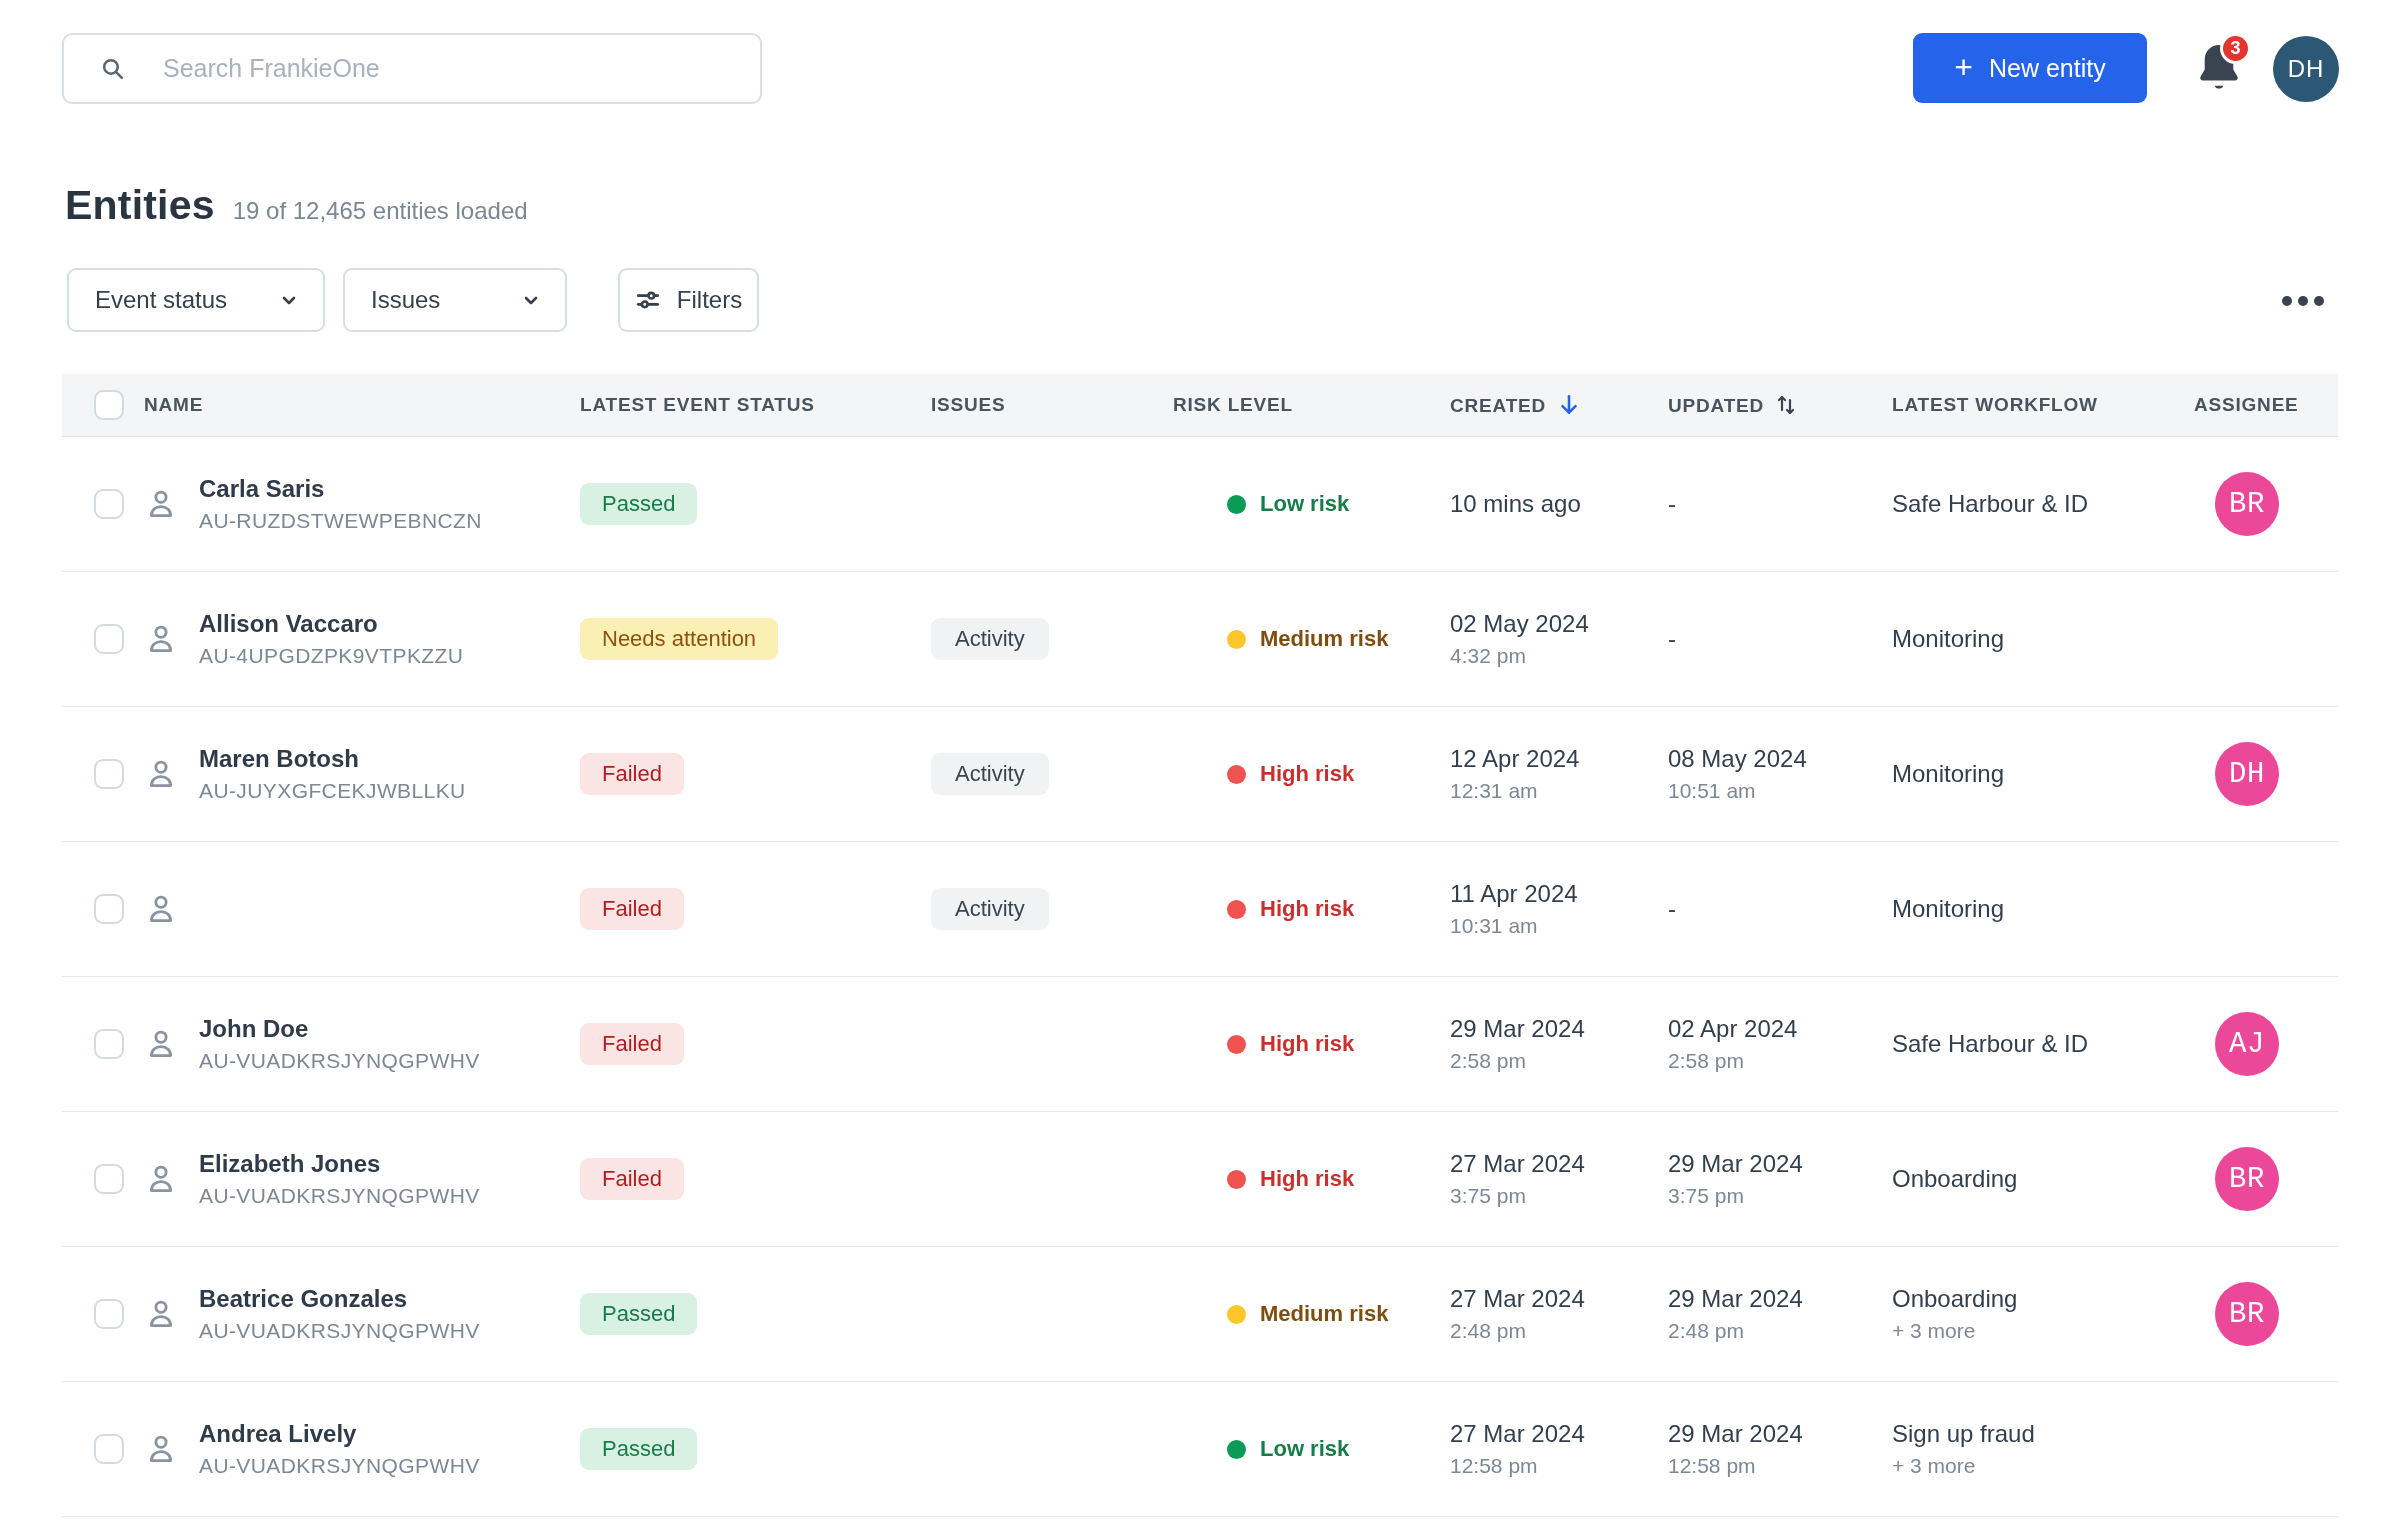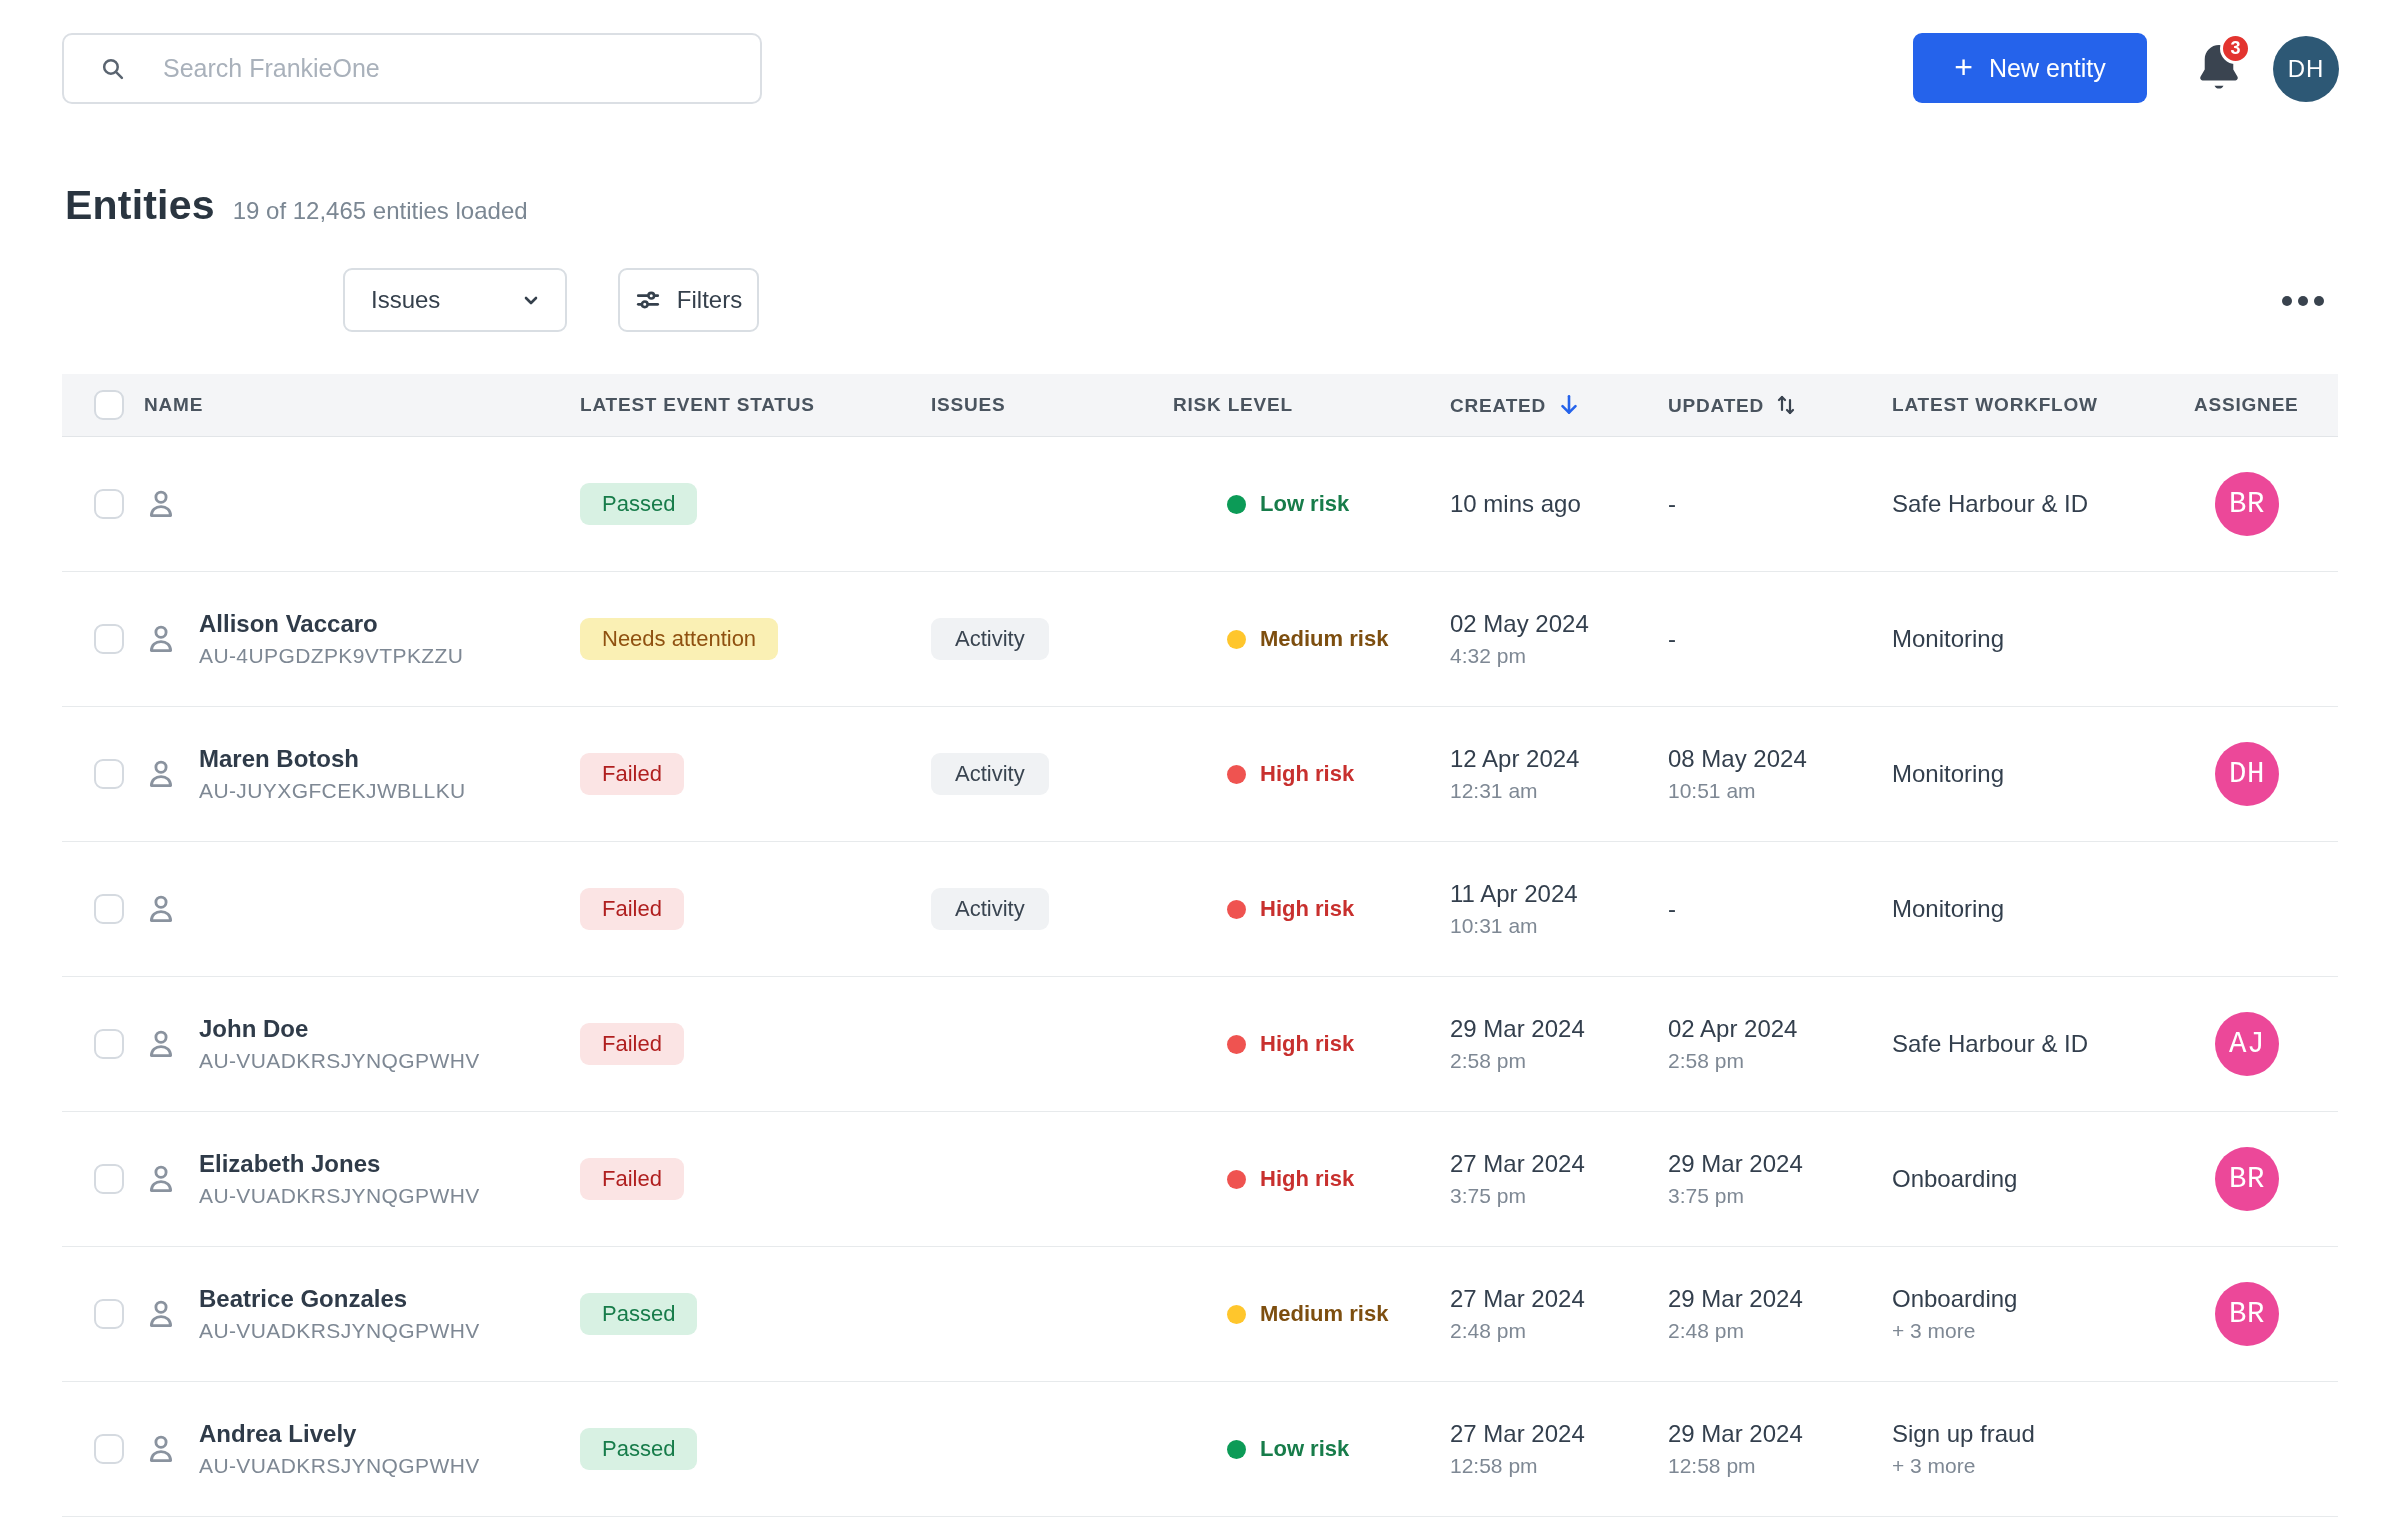--- a/index.html
+++ b/index.html
@@ -113,20 +113,26 @@
 
   <div class="avatar-top">DH</div>
 </div>
 
 <div class="heading">
   <h1>Entities</h1>
   <span class="sub">19 of 12,465 entities loaded</span>
 </div>
 
 <div class="filterrow">
+  <div class="fbtn dd" style="left:67px; width:258px;">
+    <span>Event status</span>
+    <svg width="24" height="24" viewBox="0 0 24 24" fill="none" stroke="#35404C" stroke-width="2.6" stroke-linecap="round" stroke-linejoin="round">
+        <polyline points="7 10 12 15 17 10"></polyline>
+      </svg>
+  </div>
   <div class="fbtn dd" style="left:343px; width:224px;">
     <span>Issues</span>
     <svg width="24" height="24" viewBox="0 0 24 24" fill="none" stroke="#35404C" stroke-width="2.6" stroke-linecap="round" stroke-linejoin="round">
         <polyline points="7 10 12 15 17 10"></polyline>
       </svg>
   </div>
   <div class="fbtn plain" style="left:618px; width:141px;">
     <svg width="26" height="26" viewBox="0 0 24 24" fill="none" stroke="#35404C" stroke-width="2.4" stroke-linecap="round">
       <line x1="3" y1="8" x2="21" y2="8"></line>
         <circle cx="15" cy="8" r="2.6" fill="#fff"></circle>
@@ -173,20 +179,24 @@
 <div class="tbody">
 
   <div class="row">
   <span class="cb"></span>
   <span class="vc person">
     <svg width="34" height="34" viewBox="0 0 24 24" fill="none" stroke="#8A939F" stroke-width="2" stroke-linecap="round" stroke-linejoin="round">
       <circle cx="12" cy="7.2" r="3.6"></circle>
       <path d="M5.2 20.2c0-3.8 3-6.4 6.8-6.4s6.8 2.6 6.8 6.4z"></path>
     </svg>
   </span>
+  <div class="vc namecell">
+    <div class="nm">Carla Saris</div>
+    <div class="eid">AU-RUZDSTWEWPEBNCZN</div>
+  </div>
   <span class="vc badge green">Passed</span>
 
   <div class="vc risk low">
     <span class="dot"></span>
     <span class="rtext">Low risk</span>
   </div>
   <div class="vc dcol created">
     <div class="date">10 mins ago</div>
 
   </div>

